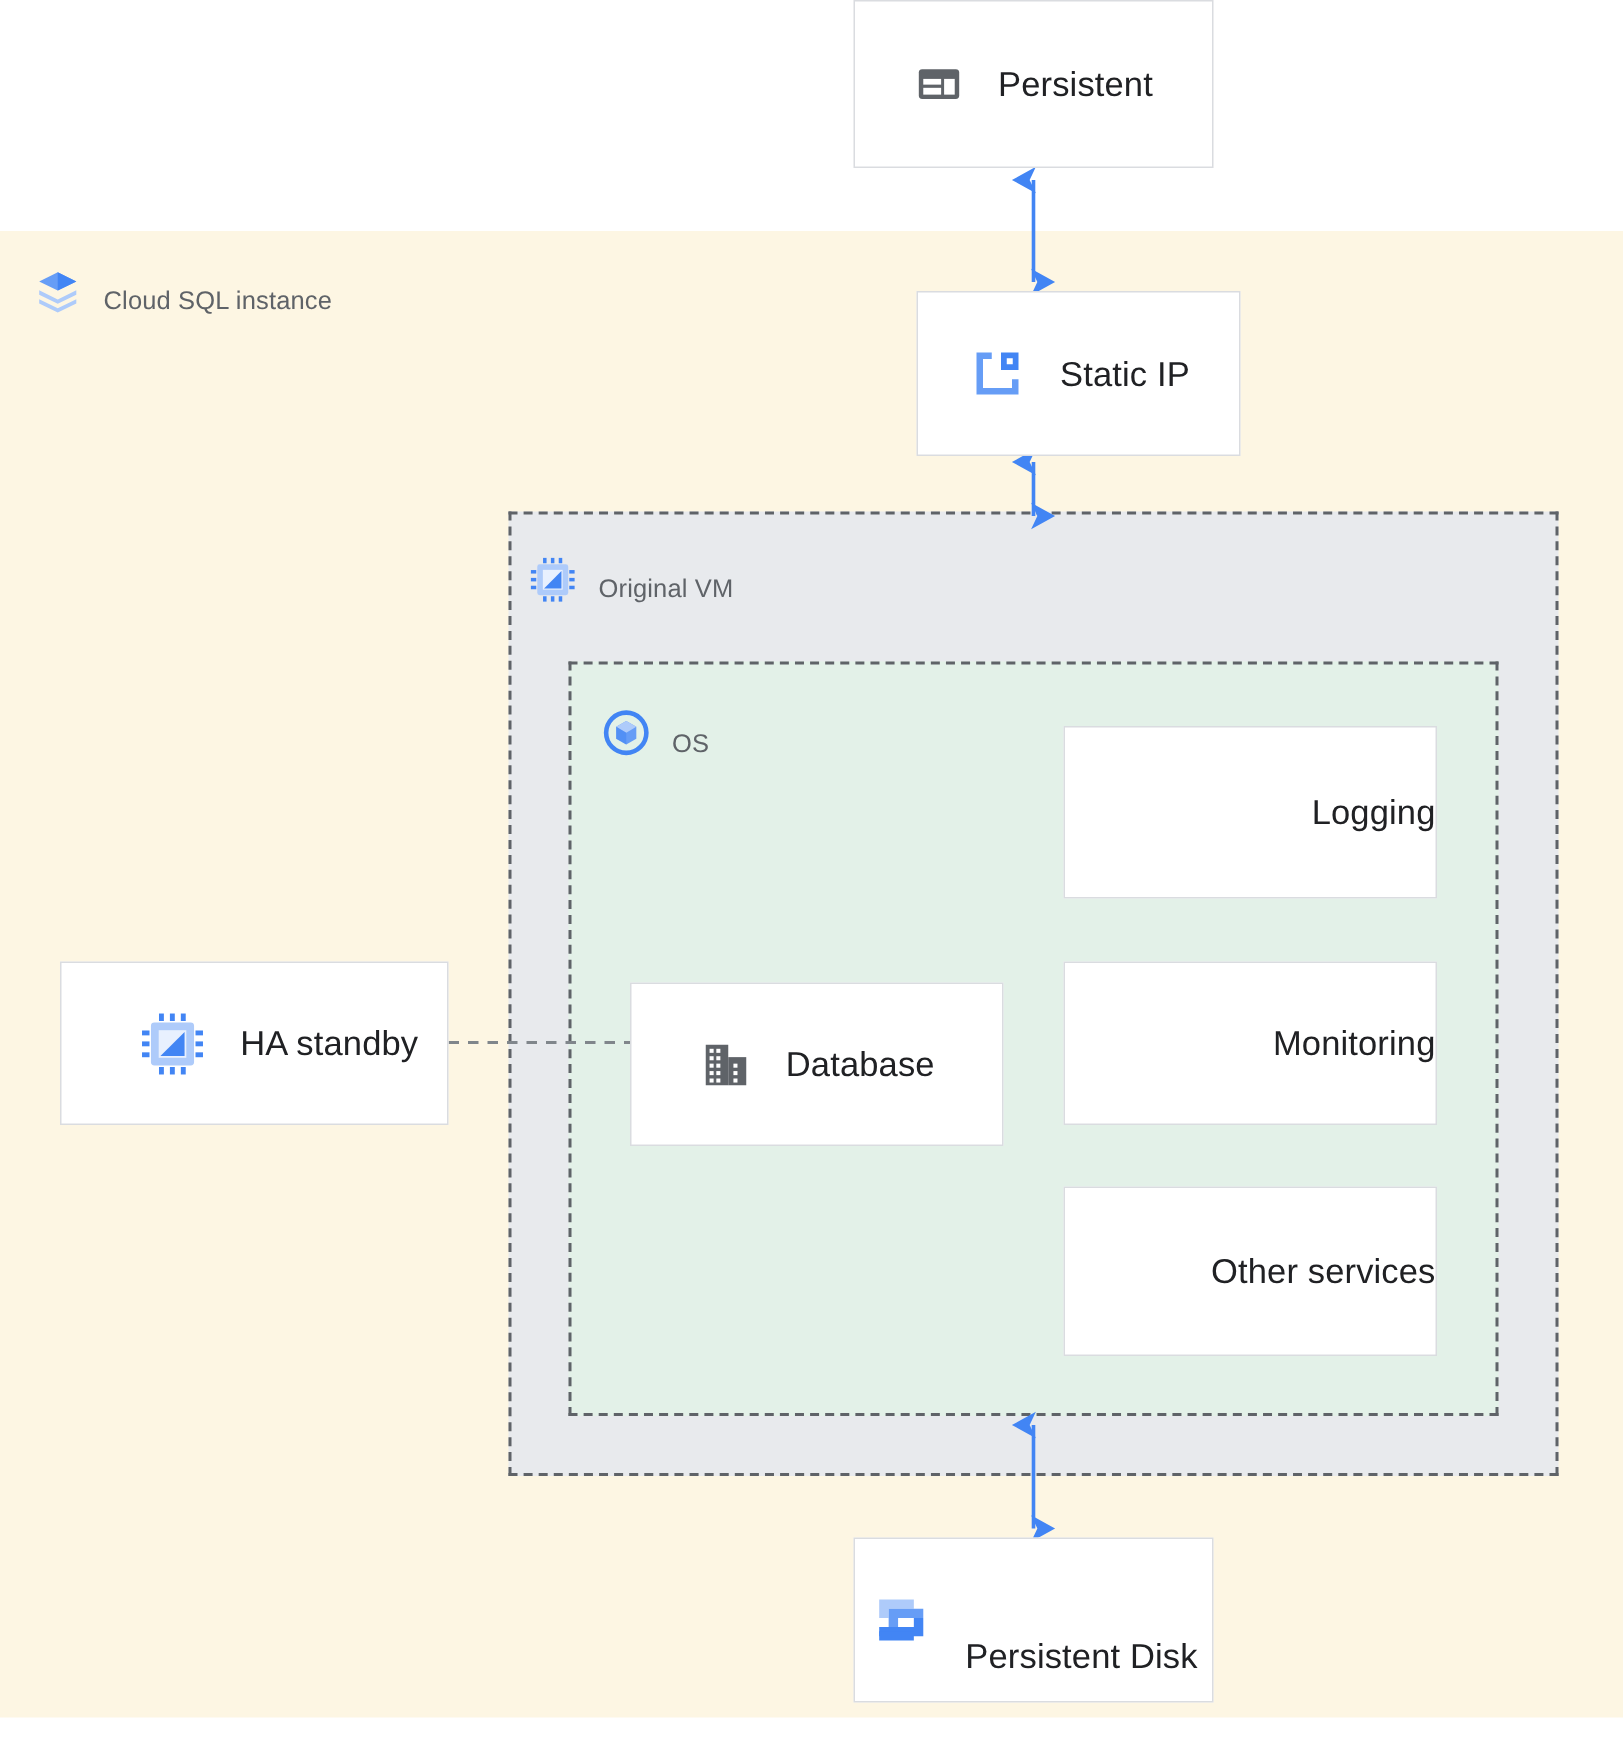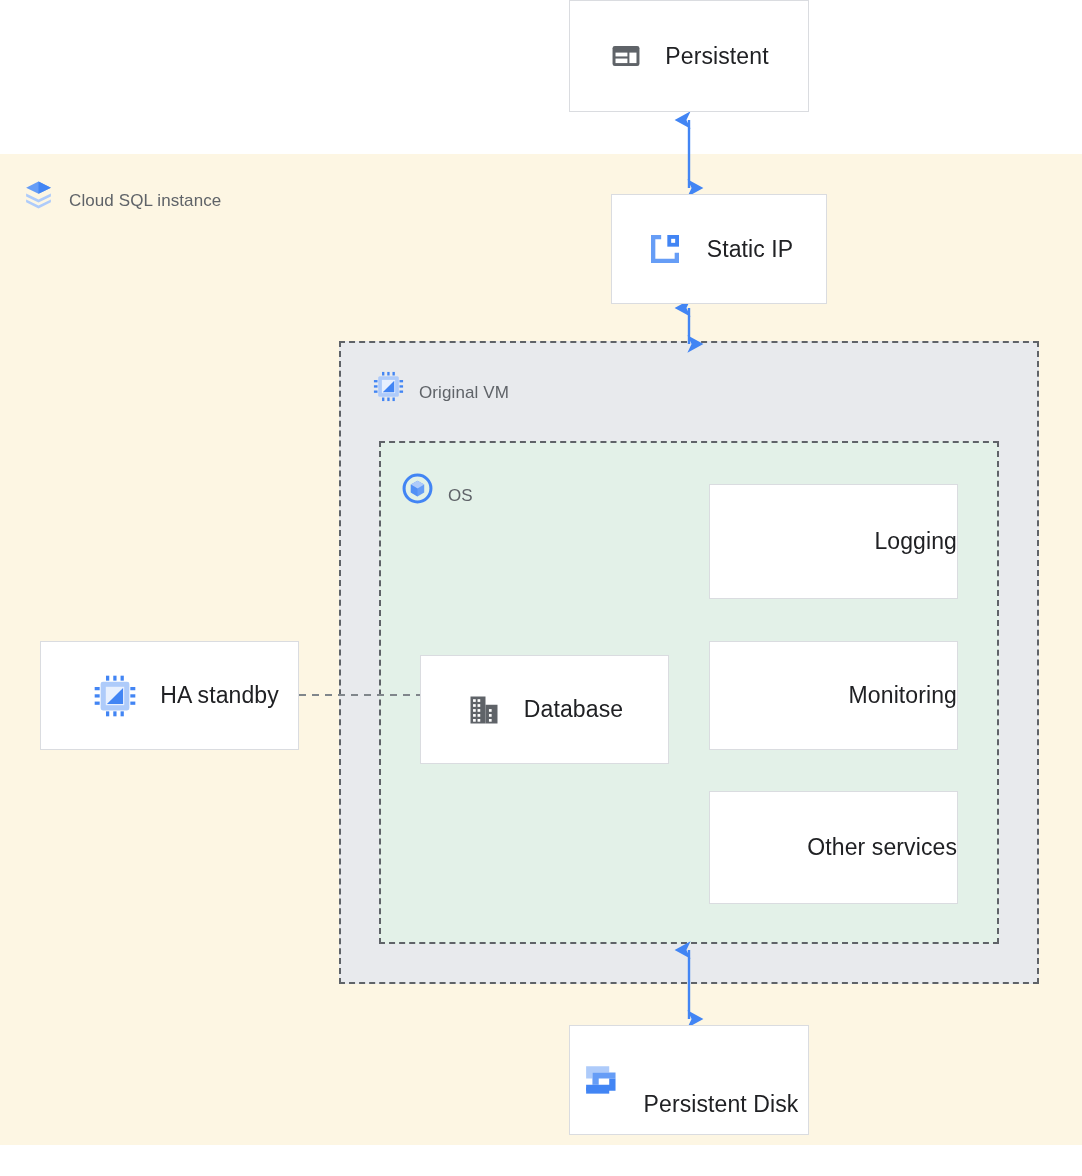--- a/index.html
+++ b/index.html
@@ -49,21 +49,21 @@
     position: absolute;
     left: 339px;
     top: 341px;
     width: 700px;
     height: 643px;
     background: #e8eaed;
     border: 2px dashed #5f6368;
   }
 
   #vm-label {
-    left: 372px;
+    left: 352px;
     top: 370px;
   }
 
   
   .region-os {
     position: absolute;
     left: 379px;
     top: 441px;
     width: 620px;
     height: 503px;

